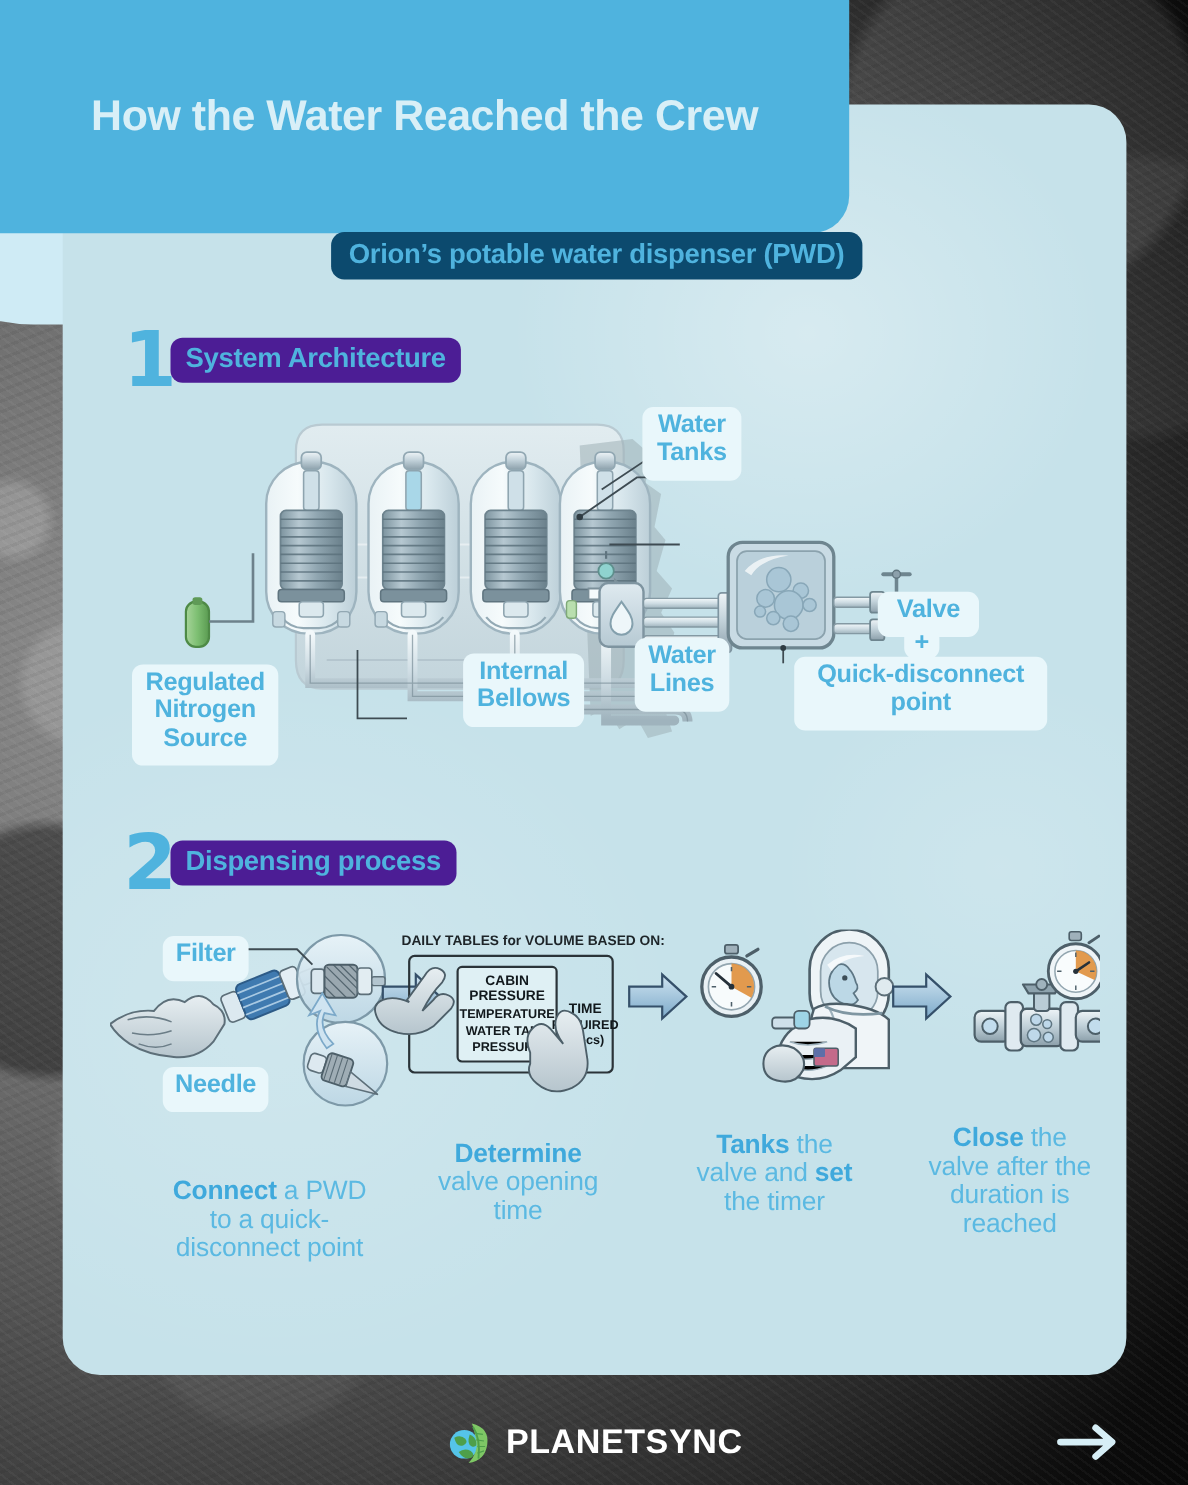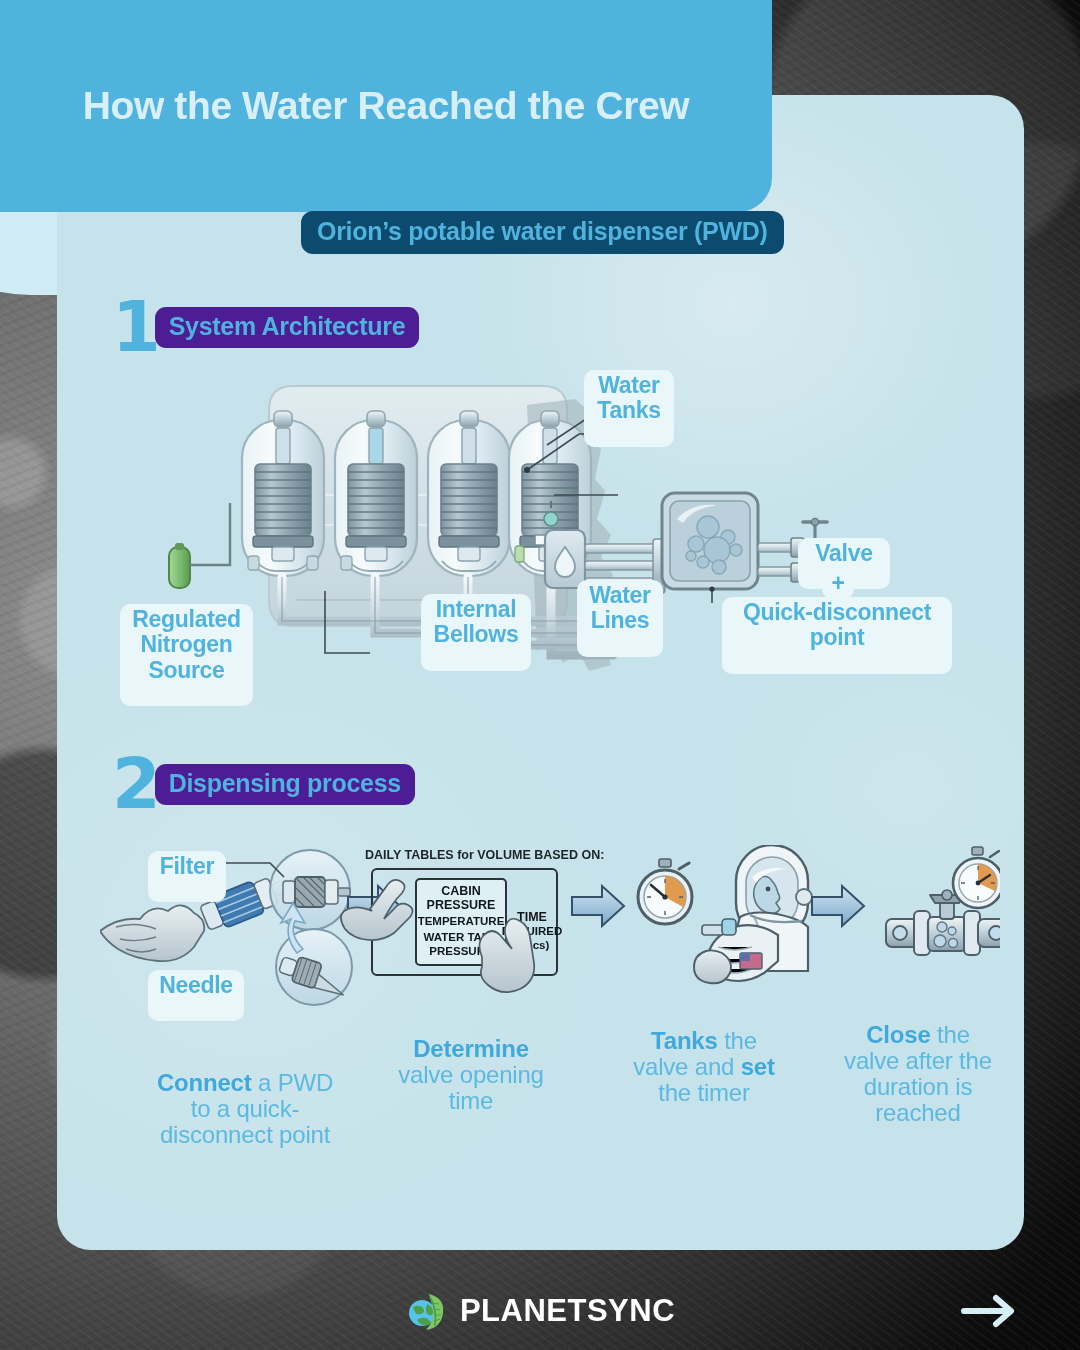--- a/index.html
+++ b/index.html
@@ -84,21 +84,21 @@
   .sec-pill{
     background:#4c1d95; border-radius:11px; padding:5px 14px 7px 14px;
     color:#4FB3DE; font-size:25px; font-weight:bold; letter-spacing:-.3px;
   }
   #section-1{ left:112px; top:300px; }
   #section-2{ left:112px; top:757px; }
 
   
   .label-pill{
     position:absolute; z-index:12; background:#E9F7FB; border-radius:10px;
-    padding:3px 9px 23px; color:#4FB3DE; font-size:23px; font-weight:bold;
+    padding:3px 9px 13px; color:#4FB3DE; font-size:23px; font-weight:bold;
     line-height:1.1; text-align:center; letter-spacing:-.3px;
   }
 
   
   #arch{ position:absolute; left:57px; top:95px; width:967px; height:1155px; z-index:9; pointer-events:none; }
 
   
   #process{ position:absolute; left:100px; top:845px; width:900px; height:170px; z-index:9; }
 
   .step-caption{

